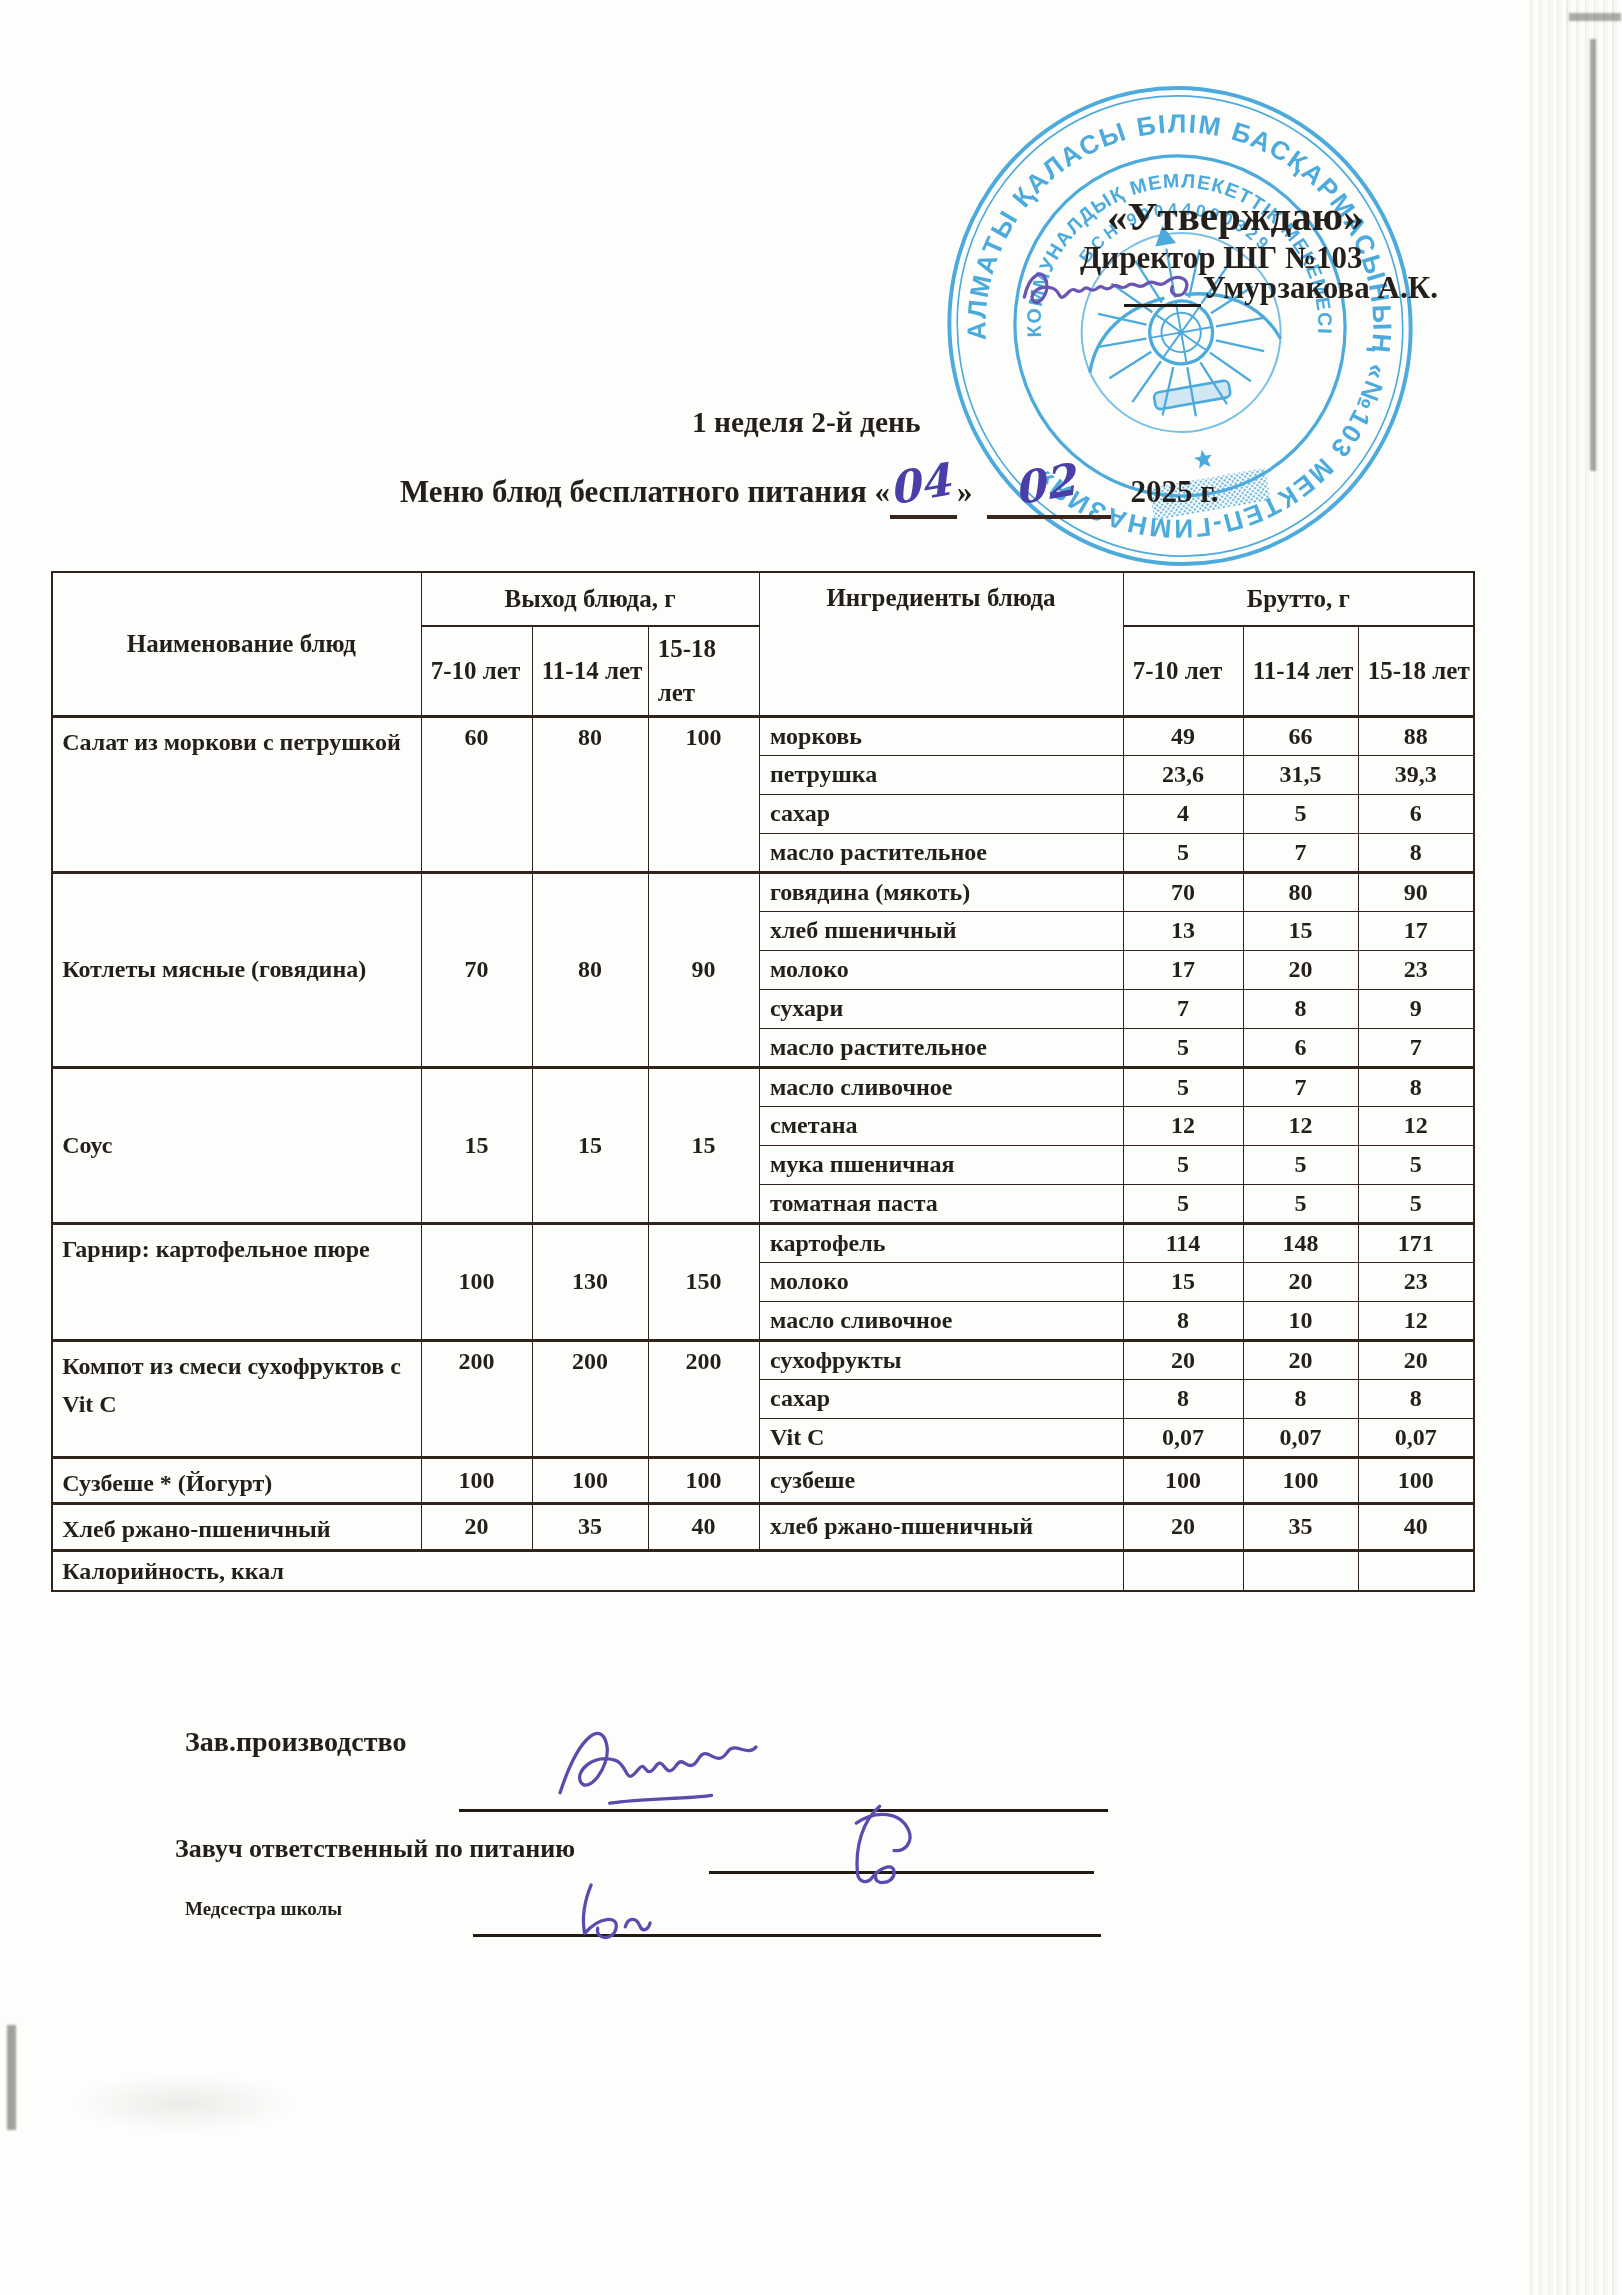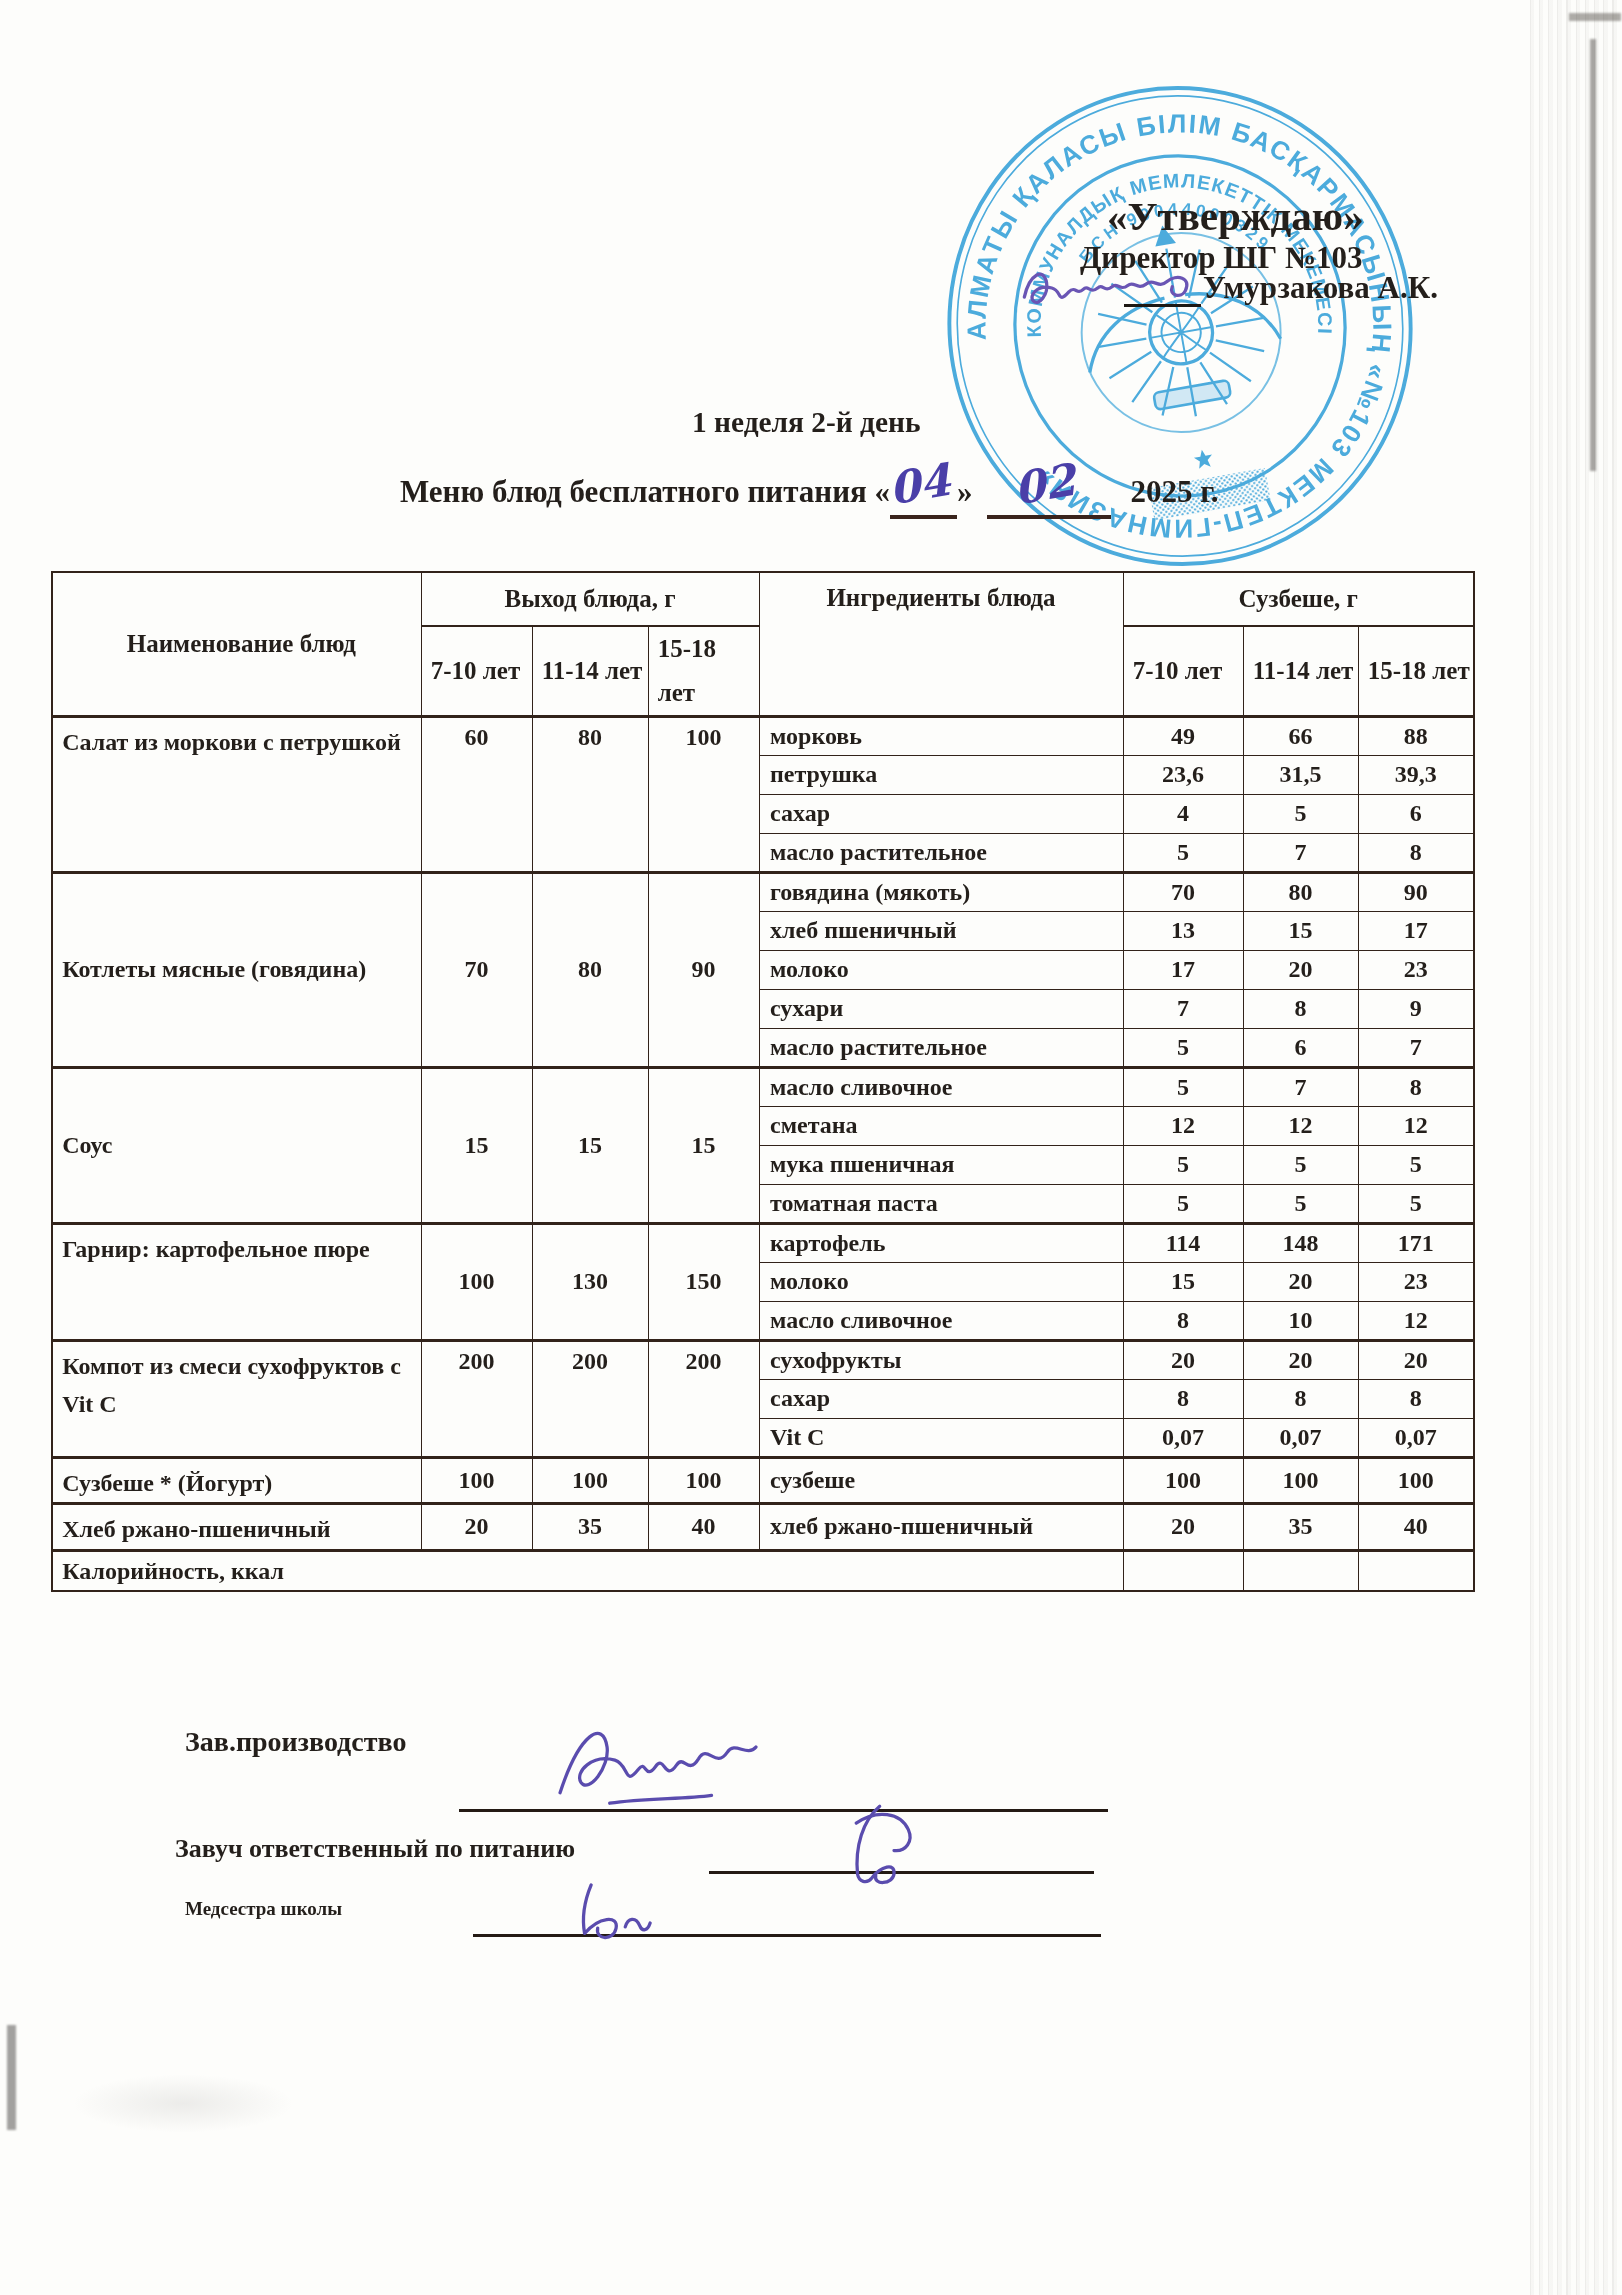--- a/index.html
+++ b/index.html
@@ -171,21 +171,21 @@
       <col style="width:364px">
         <col style="width:120px">
         <col style="width:115px">
         <col style="width:116px">
     </colgroup>
     <thead>
       <tr class="h1">
         <th rowspan="2" class="th-name">Наименование блюд</th>
         <th colspan="3">Выход блюда, г</th>
         <th rowspan="2" class="th-ingr">Ингредиенты блюда</th>
-        <th colspan="3">Сузбеше, г</th>
+        <th colspan="3">Брутто, г</th>
       </tr>
       <tr class="h2">
         <th>7-10 лет</th>
         <th>11-14 лет</th>
         <th>15-18 лет</th>
         <th>7-10 лет</th>
         <th>11-14 лет</th>
         <th>15-18 лет</th>
       </tr>
     </thead>

